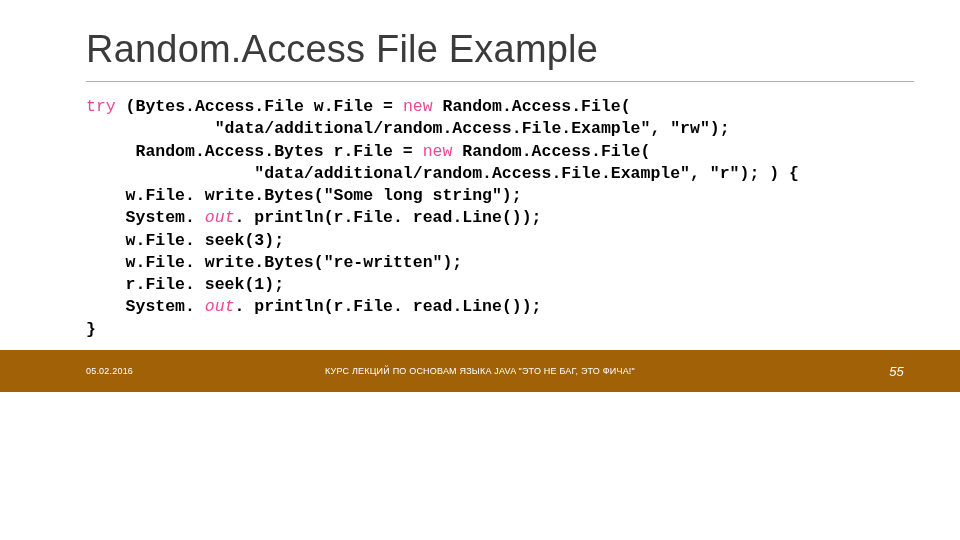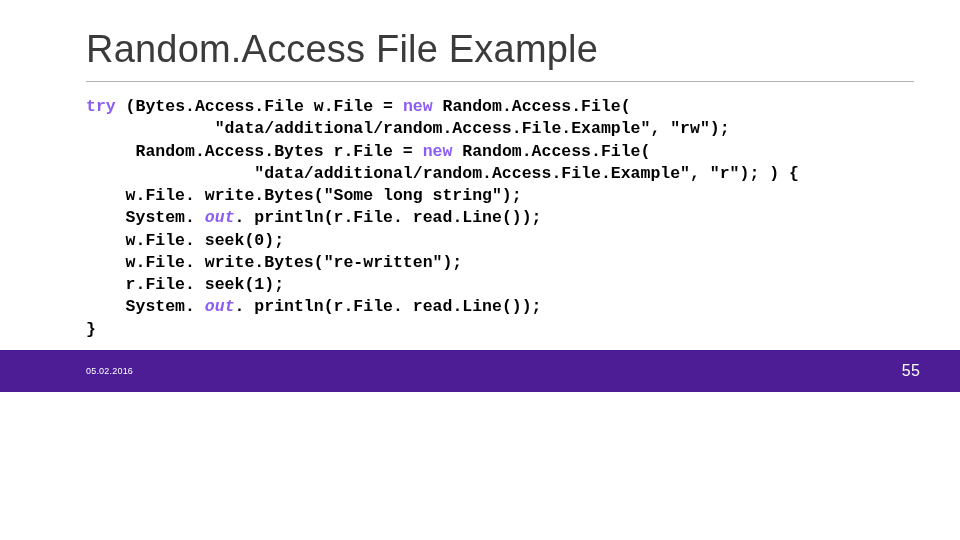--- a/index.html
+++ b/index.html
@@ -2,43 +2,44 @@
 <html><head>
 <meta charset="utf-8">
 <style>
   * { margin: 0; padding: 0; box-sizing: border-box; }
   html, body { width: 960px; height: 540px; font-family: "Segoe UI Light", "Segoe UI", Arial, sans-serif; background: #fff; overflow: hidden; }
   .slide { width: 960px; height: 392px; position: relative; display: flex; flex-direction: column; }
   .title-wrap { padding: 28px 50px 6px 86px; }
   .title { font-size: 38px; font-weight: 300; color: #3b3b3b; letter-spacing: 0.2px; }
   .rule { border: none; border-top: 1px solid #b0b0b0; margin: 4px 46px 14px 86px; }
   .code { font-family: "Courier New", Courier, monospace; font-size: 16.5px; line-height: 1.35; color: #000; white-space: pre; padding: 0 46px 0 86px; font-weight: bold; }
-  .kw { color: #8b5cf6; font-weight: bold; }
+  .kw { color: #ec4899; font-weight: normal; }
   .it { font-style: italic; }
-  .footer { position: absolute; left: 0; bottom: 0; width: 100%; height: 42px; background: #4c1d95; color: #fff; display: flex; align-items: center; font-size: 9px; letter-spacing: 0.2px; }
+  .footer { position: absolute; left: 0; bottom: 0; width: 100%; height: 42px; background: #a16207; color: #fff; display: flex; align-items: center; font-size: 9px; letter-spacing: 0.2px; }
   .footer .left { position: absolute; left: 86px; }
   .footer .center { width: 100%; text-align: center; }
-  .footer .right { position: absolute; right: 40px; font-size: 16px; }
+  .footer .right { position: absolute; right: 56px; font-size: 13px; font-style: italic; }
 </style>
 </head>
 <body>
 <div class="slide">
   <div class="title-wrap">
     <div class="title">Random.Access File Example</div>
   </div>
   <hr class="rule">
   <div class="code"><span class="kw">try</span><span> (Bytes.Access.File w.File = </span><span class="kw">new</span><span> Random.Access.File(</span>
 <span>             "data/additional/random.Access.File.Example", "rw");</span>
 <span>     Random.Access.Bytes r.File = </span><span class="kw">new</span><span> Random.Access.File(</span>
 <span>                 "data/additional/random.Access.File.Example", "r"); ) {</span>
 <span>    w.File. write.Bytes("Some long string");</span>
 <span>    System. </span><span class="kw it">out</span><span>. println(r.File. read.Line());</span>
-<span>    w.File. seek(0);</span>
+<span>    w.File. seek(3);</span>
 <span>    w.File. write.Bytes("re-written");</span>
 <span>    r.File. seek(1);</span>
 <span>    System. </span><span class="kw it">out</span><span>. println(r.File. read.Line());</span>
 <span>}</span></div>
 
   <div class="footer">
     <span class="left">05.02.2016</span>
+    <span class="center">КУРС ЛЕКЦИЙ ПО ОСНОВАМ ЯЗЫКА JAVA "ЭТО НЕ БАГ, ЭТО ФИЧА!"</span>
     <span class="right">55</span>
   </div>
 </div>
 
 </body></html>

